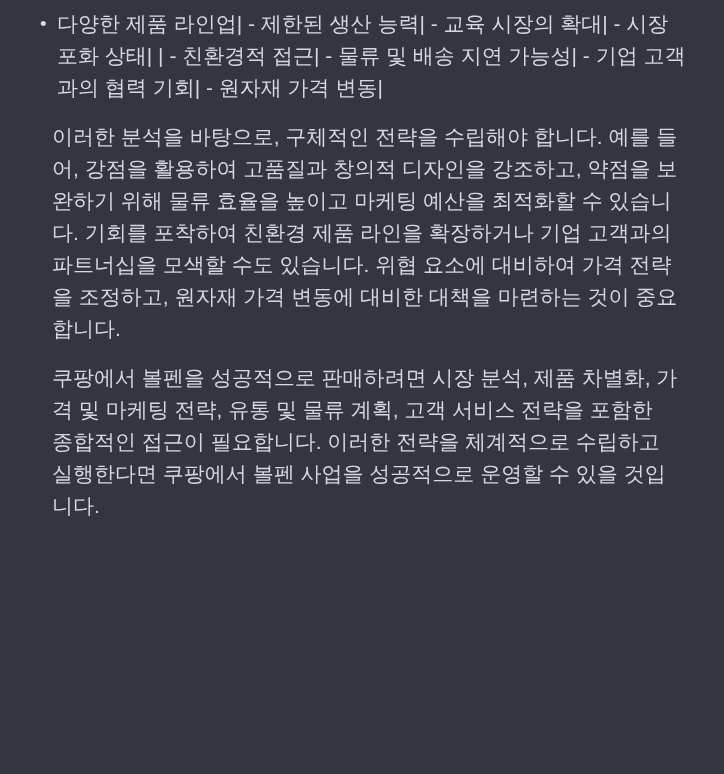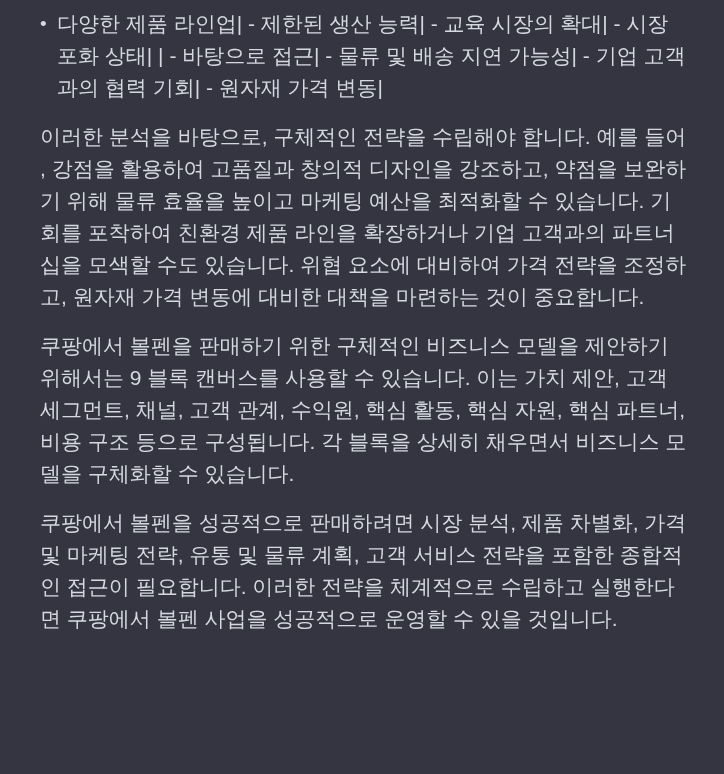--- a/index.html
+++ b/index.html
@@ -33,35 +33,34 @@
     flex: 0 0 17px;
     width: 17px;
     text-align: left;
     font-size: 19px;
     user-select: none;
   }
   .bullet-text {
     flex: 1 1 auto;
   }
   .para {
-    margin: 17px 0;
+    margin: 17px 12px;
   }
 </style>
 </head>
 <body>
 
 <div class="page">
   <div class="content">
 
     <div class="bullet-row">
       <span class="bullet-marker">•</span>
-      <span class="bullet-text">다양한 제품 라인업| - 제한된 생산 능력| - 교육 시장의 확대| - 시장 포화 상태| | - 바탕으로 접근| - 물류 및 배송 지연 가능성| - 기업 고객과의 협력 기회| - 원자재 가격 변동|</span>
+      <span class="bullet-text">다양한 제품 라인업| - 제한된 생산 능력| - 교육 시장의 확대| - 시장 포화 상태| | - 친환경적 접근| - 물류 및 배송 지연 가능성| - 기업 고객과의 협력 기회| - 원자재 가격 변동|</span>
     </div>
 
     <p class="para">이러한 분석을 바탕으로, 구체적인 전략을 수립해야 합니다. 예를 들어, 강점을 활용하여 고품질과 창의적 디자인을 강조하고, 약점을 보완하기 위해 물류 효율을 높이고 마케팅 예산을 최적화할 수 있습니다. 기회를 포착하여 친환경 제품 라인을 확장하거나 기업 고객과의 파트너십을 모색할 수도 있습니다. 위협 요소에 대비하여 가격 전략을 조정하고, 원자재 가격 변동에 대비한 대책을 마련하는 것이 중요합니다.</p>
 
-    <p class="para">쿠팡에서 볼펜을 판매하기 위한 구체적인 비즈니스 모델을 제안하기 위해서는 9 블록 캔버스를 사용할 수 있습니다. 이는 가치 제안, 고객 세그먼트, 채널, 고객 관계, 수익원, 핵심 활동, 핵심 자원, 핵심 파트너, 비용 구조 등으로 구성됩니다. 각 블록을 상세히 채우면서 비즈니스 모델을 구체화할 수 있습니다.</p>
 
 
     <p class="para">쿠팡에서 볼펜을 성공적으로 판매하려면 시장 분석, 제품 차별화, 가격 및 마케팅 전략, 유통 및 물류 계획, 고객 서비스 전략을 포함한 종합적인 접근이 필요합니다. 이러한 전략을 체계적으로 수립하고 실행한다면 쿠팡에서 볼펜 사업을 성공적으로 운영할 수 있을 것입니다.</p>
 
   </div>
 </div>
 
 </body></html>

